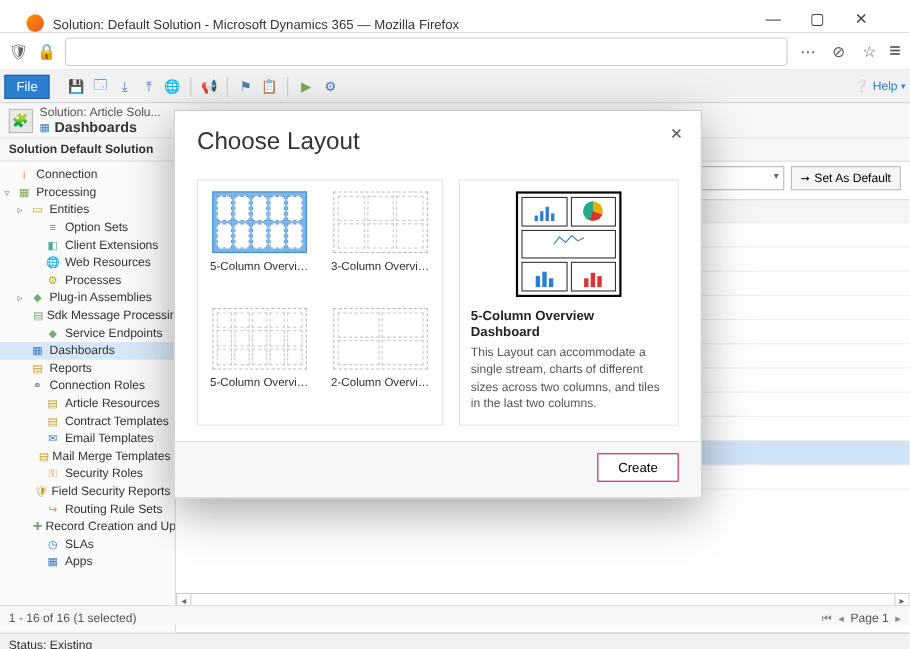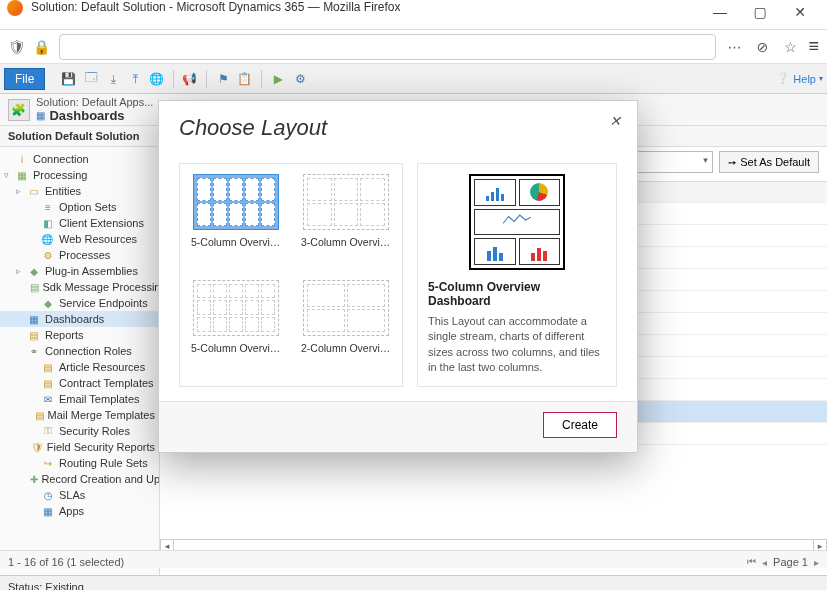--- a/index.html
+++ b/index.html
@@ -1,19 +1,19 @@
 <!DOCTYPE html>
 <html><head>
 <meta charset="utf-8">
 <style>
 * { box-sizing: border-box; margin: 0; padding: 0; font-family: "Segoe UI", Tahoma, sans-serif; }
 body { background: #fff; width: 827px; height: 590px; overflow: hidden; position: relative; }
 
 
-.titlebar { height: 30px; display: flex; align-items: flex-start; padding: 0 7px; border-bottom: 1px solid #ddd; }
+.titlebar { height: 30px; display: flex; align-items: flex-end; padding: 0 24px; border-bottom: 1px solid #ddd; }
 .titlebar .ff-icon { width: 16px; height: 16px; border-radius: 50%; background: linear-gradient(135deg,#ff9500,#e25821); margin-right: 8px; }
 .titlebar .title { font-size: 12px; color: #333; flex: 1; }
 .winbtn { width: 40px; height: 24px; display: flex; align-items: center; justify-content: center; cursor: pointer; font-size: 14px; color: #444; }
 
 
 .urlbar { height: 34px; display: flex; align-items: center; padding: 0 8px; gap: 8px; border-bottom: 1px solid #e1e1e1; }
 .urlbar .shield, .urlbar .lock { font-size: 14px; color: #666; }
 .addr { flex: 1; height: 26px; border: 1px solid #ccc; border-radius: 4px; background: #fff; }
 .urlicon { width: 20px; height: 20px; display:flex;align-items:center;justify-content:center;color:#555;font-size:14px;cursor:pointer; }
 .hamb { font-size: 18px; color: #444; cursor: pointer; }
@@ -66,21 +66,21 @@
 .tbscroll .strack{ flex:1;height:14px;border:1px solid #ccc;border-left:none;border-right:none;}
 
 .statusrow { position:absolute;bottom:22px;left:0;right:0;height:18px;font-size:11px;color:#555;padding:0 8px;display:flex;align-items:flex-end;justify-content:space-between;background:#f7f7f7;border-top:1px solid #ddd;}
 .pagectrl { display:flex;align-items:center;gap:6px;font-size:11px;color:#555;}
 .pagectrl .parr{cursor:pointer;color:#888;font-size:10px;}
 
 .appstatus { height:22px; font-size:11px; color:#333; display:flex;align-items:center;padding:0 8px;border-top:1px solid #ccc;background:#f1f1f1;}
 
 
 .overlay { position:absolute; left:158px; top:100px; width:480px; background:#fff; border:1px solid #ccc; box-shadow: 0 12px 40px rgba(0,0,0,0.35); z-index:100;}
-.overlay .mhead { padding: 14px 20px 8px; position:relative;font-style:italic;}
+.overlay .mhead { padding: 14px 20px 8px; position:relative;}
 .overlay .mtitle { font-size: 22px; font-weight:300; color:#333; }
 .overlay .msub { font-size: 11px; color:#555; margin-top:4px;}
 .overlay .mclose { position:absolute; right:12px; top:10px; font-size:14px; color:#555;cursor:pointer;width:20px;height:20px;display:flex;align-items:center;justify-content:center;}
 .mtabs { display:flex; margin: 10px 20px 0; border-bottom:1px solid #ccc; font-size:11px; }
 .mtab { padding:6px 12px; border:1px solid #ccc; border-bottom:none; margin-right:-1px; cursor:pointer; background:#f5f5f5; color:#555; position:relative; top:1px;}
 .mtab.active { background:#fff; color:#000; border-bottom:1px solid #fff;}
 .mbody { display:flex; padding: 14px 20px; gap: 14px; }
 .layouts { flex:1; border:1px solid #e3e3e3; padding:10px; display:grid; grid-template-columns:1fr 1fr; gap:10px 18px;}
 .lopt { cursor:pointer; text-align:center;}
 .lthumb { width:86px;height:56px;border:1px dashed #bbb; margin:0 auto 6px; padding:3px; display:flex; flex-direction:column; gap:2px;}
@@ -144,21 +144,21 @@
   <a class="helplink">
       <span style="color:#2C7FD0;font-weight:bold">❔</span>
       <span>Help</span> 
       <span style="font-size:8px">▾</span>
     </a>
 </div>
 
 <div class="bcbar">
   <div class="bcicon">🧩</div>
   <div class="bctxt">
-    <div>Solution: Default Apps...</div>
+    <div>Solution: Article Solu...</div>
     <div style="display:flex;align-items:center;gap:4px">
         <span style="font-size:10px;color:#3a7dbb">▦</span>
         <span class="bold">Dashboards</span>
       </div>
   </div>
 </div>
 
 <div class="sollabel">Solution Default Solution</div>
 
 <div class="main">

